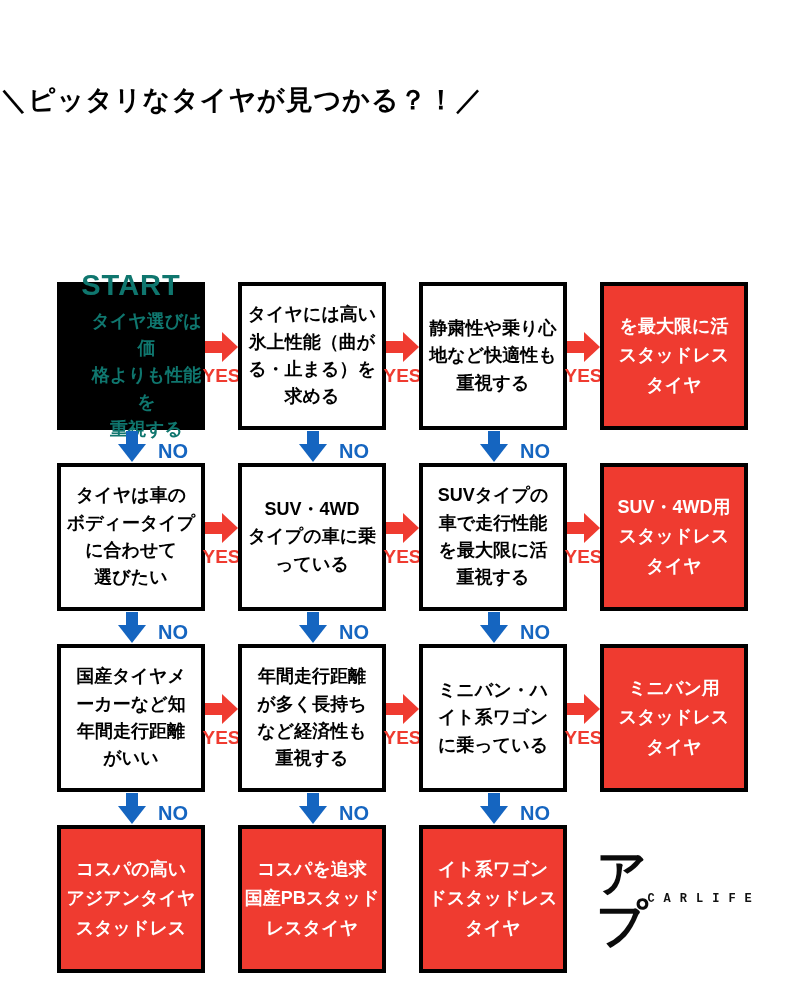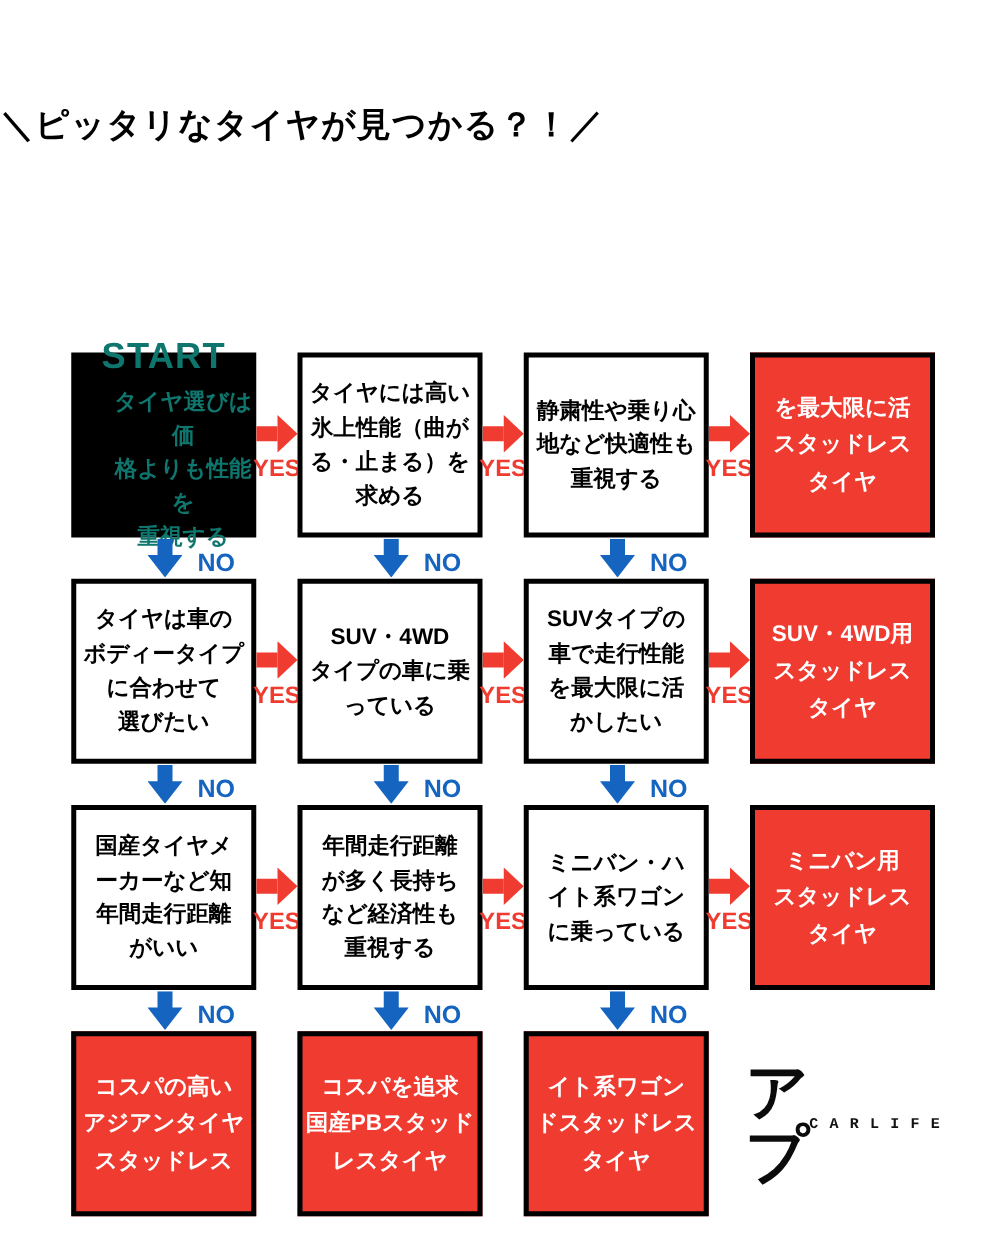--- a/index.html
+++ b/index.html
@@ -272,21 +272,21 @@
           </svg>
         <div class="no-label">NO</div>
       </div>
     </div>
 
     <div class="cell">
       <div class="box question">
         <div class="box-text">SUVタイプの
 車で走行性能
 を最大限に活
-かしたい</div>
+重視する</div>
       </div>
       <div class="gap-right">
         <svg class="yes-arrow" viewBox="0 0 33 30">
             <rect x="0" y="9" width="17" height="12" fill="currentColor"></rect>
             <polygon points="17,0 33,15 17,30" fill="currentColor"></polygon>
           </svg>
         <div class="yes-label">YES</div>
       </div>
       <div class="gap-down">
         <svg class="no-arrow" viewBox="0 0 28 31">

